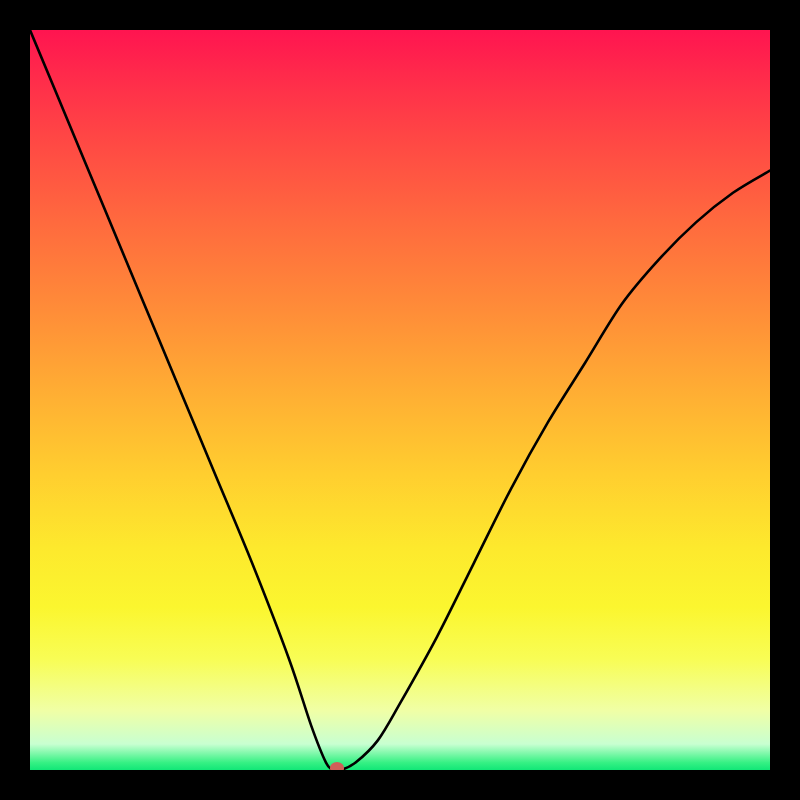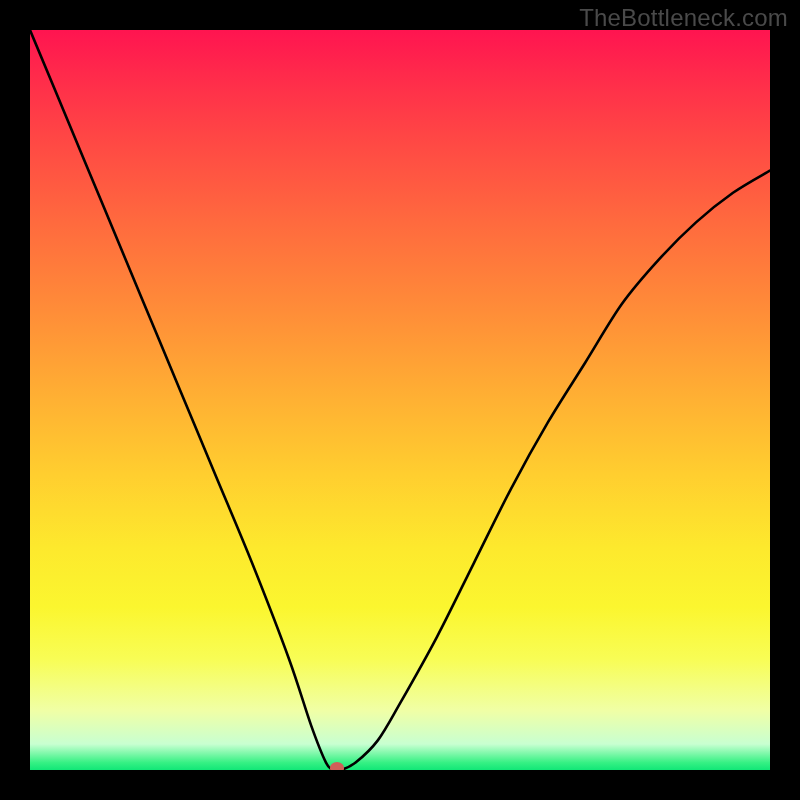--- a/index.html
+++ b/index.html
@@ -63,21 +63,20 @@
     border-radius: 50% / 48%;
     background: #cf6059;
     transform: translate(-50%, -50%);
   }
 </style>
 </head>
 <body>
 
 <div class="frame">
 
-  <div class="watermark">TheBottleneck.com</div>
 
   <div class="plot-area">
     <div class="gradient-bg"></div>
 
     <svg class="curve" viewBox="0 0 740 740" preserveAspectRatio="none">
       <path id="curve-path" fill="none" stroke="#000" stroke-width="2.6" stroke-linejoin="round" stroke-linecap="round" d="M 0.00 0.00 C 5.92 14.21, 25.16 60.38, 37.00 88.80 C 48.84 117.22, 62.16 149.18, 74.00 177.60 C 85.84 206.02, 99.16 237.98, 111.00 266.40 C 122.84 294.82, 136.16 326.78, 148.00 355.20 C 159.84 383.62, 173.16 415.58, 185.00 444.00 C 196.84 472.42, 210.16 503.20, 222.00 532.80 C 233.84 562.40, 249.53 602.95, 259.00 629.00 C 268.47 655.05, 275.28 679.02, 281.20 695.60 C 287.12 712.18, 292.45 725.50, 296.00 732.60 C 299.55 739.70, 301.03 738.82, 303.40 740.00 C 305.77 741.18, 307.25 741.18, 310.80 740.00 C 314.35 738.82, 319.68 737.34, 325.60 732.60 C 331.52 727.86, 340.70 719.87, 347.80 710.40 C 354.90 700.93, 360.53 689.98, 370.00 673.40 C 379.47 656.82, 395.16 629.30, 407.00 606.80 C 418.84 584.30, 432.16 556.48, 444.00 532.80 C 455.84 509.12, 469.16 481.30, 481.00 458.80 C 492.84 436.30, 506.16 412.33, 518.00 392.20 C 529.84 372.07, 543.16 351.94, 555.00 333.00 C 566.84 314.06, 580.16 290.38, 592.00 273.80 C 603.84 257.22, 617.16 242.42, 629.00 229.40 C 640.84 216.38, 654.16 203.06, 666.00 192.40 C 677.84 181.74, 691.16 171.09, 703.00 162.80 C 714.84 154.51, 734.08 144.15, 740.00 140.60"></path>
     </svg>
 
     <div id="trough" class="trough-dot" style="left: 307.1px; top: 738px;"></div>
   </div>

